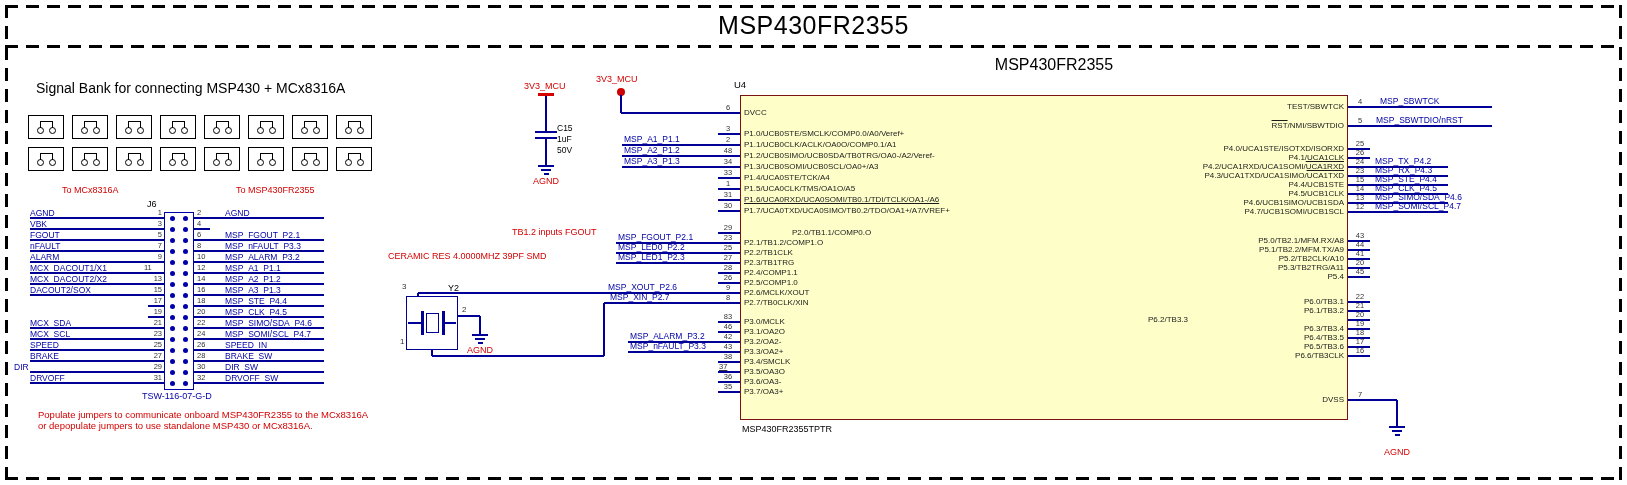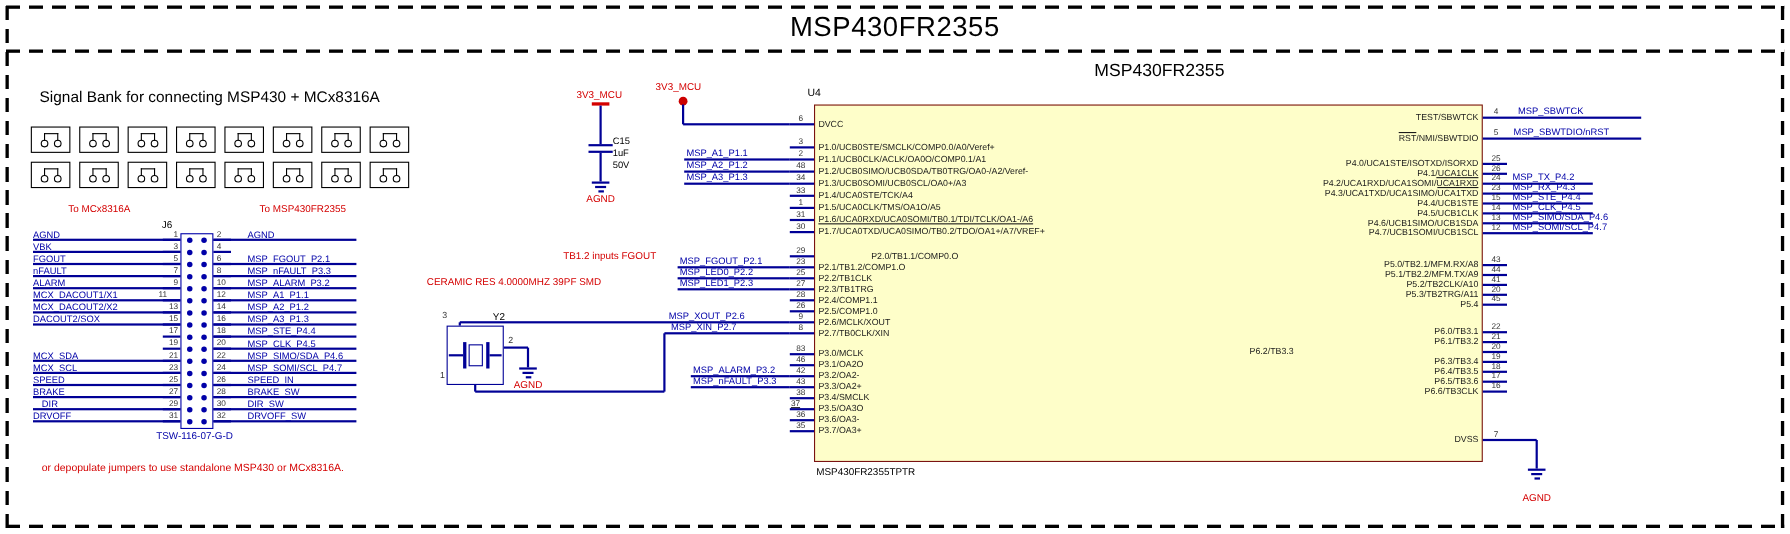--- a/index.html
+++ b/index.html
@@ -75,20 +75,21 @@
   <div class="sheet-title">MSP430FR2355</div>
   <div class="chip-title">MSP430FR2355</div>
 
   <div class="sb-heading">Signal Bank for connecting MSP430 + MCx8316A</div>
   <div class="lbl-tomcx red">To MCx8316A</div>
   <div class="lbl-tomsp red">To MSP430FR2355</div>
 
   <div class="j6-ref">J6</div>
   <div class="conn-body"></div>
   <div class="j6-part">TSW-116-07-G-D</div>
+  <div class="note1 red">Populate jumpers to communicate onboard MSP430FR2355 to the MCx8316A</div>
   <div class="note2 red">or depopulate jumpers to use standalone MSP430 or MCx8316A.</div>
 
   <div class="pwr1 red">3V3_MCU</div>
   <div class="pwr2 red">3V3_MCU</div>
   <div class="redbar"></div>
   <div class="dot"></div>
   <div class="cap-plate cap-p1"></div>
   <div class="cap-plate cap-p2"></div>
   <div class="c15">C15</div>
   <div class="c1uf">1uF</div>
@@ -321,21 +322,21 @@
     <div class="conn-label" style="left: 30px; top: 352px;">BRAKE</div>
     <div class="conn-num" style="left: 144px; top: 352px; width: 18px; text-align: right;">27</div>
     <div class="wire" style="left: 194px; top: 360.4px; width: 16px;"></div>
     <div class="wire" style="left: 194px; top: 360.4px; width: 130px;"></div>
     <div class="conn-label" style="left: 225px; top: 352px;">BRAKE_SW</div>
     <div class="conn-num" style="left: 197px; top: 352px; width: 18px; text-align: left;">28</div>
     <div class="conn-dot" style="left: 170px; top: 358.5px;"></div>
     <div class="conn-dot" style="left: 183px; top: 358.5px;"></div>
     <div class="wire" style="left: 148px; top: 371.4px; width: 16px;"></div>
     <div class="wire" style="left: 30px; top: 371.4px; width: 134px;"></div>
-    <div class="conn-label" style="left: 38px; top: 363px;">DIR</div>
+    <div class="conn-label" style="left: 14px; top: 363px;">DIR</div>
     <div class="conn-num" style="left: 144px; top: 363px; width: 18px; text-align: right;">29</div>
     <div class="wire" style="left: 194px; top: 371.4px; width: 16px;"></div>
     <div class="wire" style="left: 194px; top: 371.4px; width: 130px;"></div>
     <div class="conn-label" style="left: 225px; top: 363px;">DIR_SW</div>
     <div class="conn-num" style="left: 197px; top: 363px; width: 18px; text-align: left;">30</div>
     <div class="conn-dot" style="left: 170px; top: 369.5px;"></div>
     <div class="conn-dot" style="left: 183px; top: 369.5px;"></div>
     <div class="wire" style="left: 148px; top: 382.4px; width: 16px;"></div>
     <div class="wire" style="left: 30px; top: 382.4px; width: 134px;"></div>
     <div class="conn-label" style="left: 30px; top: 374px;">DRVOFF</div>
@@ -503,21 +504,21 @@
     <div class="pin-num" style="left: 1351px; top: 268px; width: 18px; text-align: center;">45</div>
     <div class="pin-name" style="left: 1096px; top: 273px; width: 248px; text-align: right;">P5.4</div>
     <div class="wire" style="left: 1348px; top: 301.4px; width: 22px;"></div>
     <div class="pin-num" style="left: 1351px; top: 293px; width: 18px; text-align: center;">22</div>
     <div class="pin-name" style="left: 1096px; top: 298px; width: 248px; text-align: right;">P6.0/TB3.1</div>
     <div class="wire" style="left: 1348px; top: 310.4px; width: 22px;"></div>
     <div class="pin-num" style="left: 1351px; top: 302px; width: 18px; text-align: center;">21</div>
     <div class="pin-name" style="left: 1096px; top: 307px; width: 248px; text-align: right;">P6.1/TB3.2</div>
     <div class="wire" style="left: 1348px; top: 319.4px; width: 22px;"></div>
     <div class="pin-num" style="left: 1351px; top: 311px; width: 18px; text-align: center;">20</div>
-    <div class="pin-name" style="left: 1136px; top: 316px; width: 248px; text-align: left;">P6.2/TB3.3</div>
+    <div class="pin-name" style="left: 1044px; top: 316px; width: 248px; text-align: center;">P6.2/TB3.3</div>
     <div class="wire" style="left: 1348px; top: 328.4px; width: 22px;"></div>
     <div class="pin-num" style="left: 1351px; top: 320px; width: 18px; text-align: center;">19</div>
     <div class="pin-name" style="left: 1096px; top: 325px; width: 248px; text-align: right;">P6.3/TB3.4</div>
     <div class="wire" style="left: 1348px; top: 337.4px; width: 22px;"></div>
     <div class="pin-num" style="left: 1351px; top: 329px; width: 18px; text-align: center;">18</div>
     <div class="pin-name" style="left: 1096px; top: 334px; width: 248px; text-align: right;">P6.4/TB3.5</div>
     <div class="wire" style="left: 1348px; top: 346.4px; width: 22px;"></div>
     <div class="pin-num" style="left: 1351px; top: 338px; width: 18px; text-align: center;">17</div>
     <div class="pin-name" style="left: 1096px; top: 343px; width: 248px; text-align: right;">P6.5/TB3.6</div>
     <div class="wire" style="left: 1348px; top: 355.4px; width: 22px;"></div>

